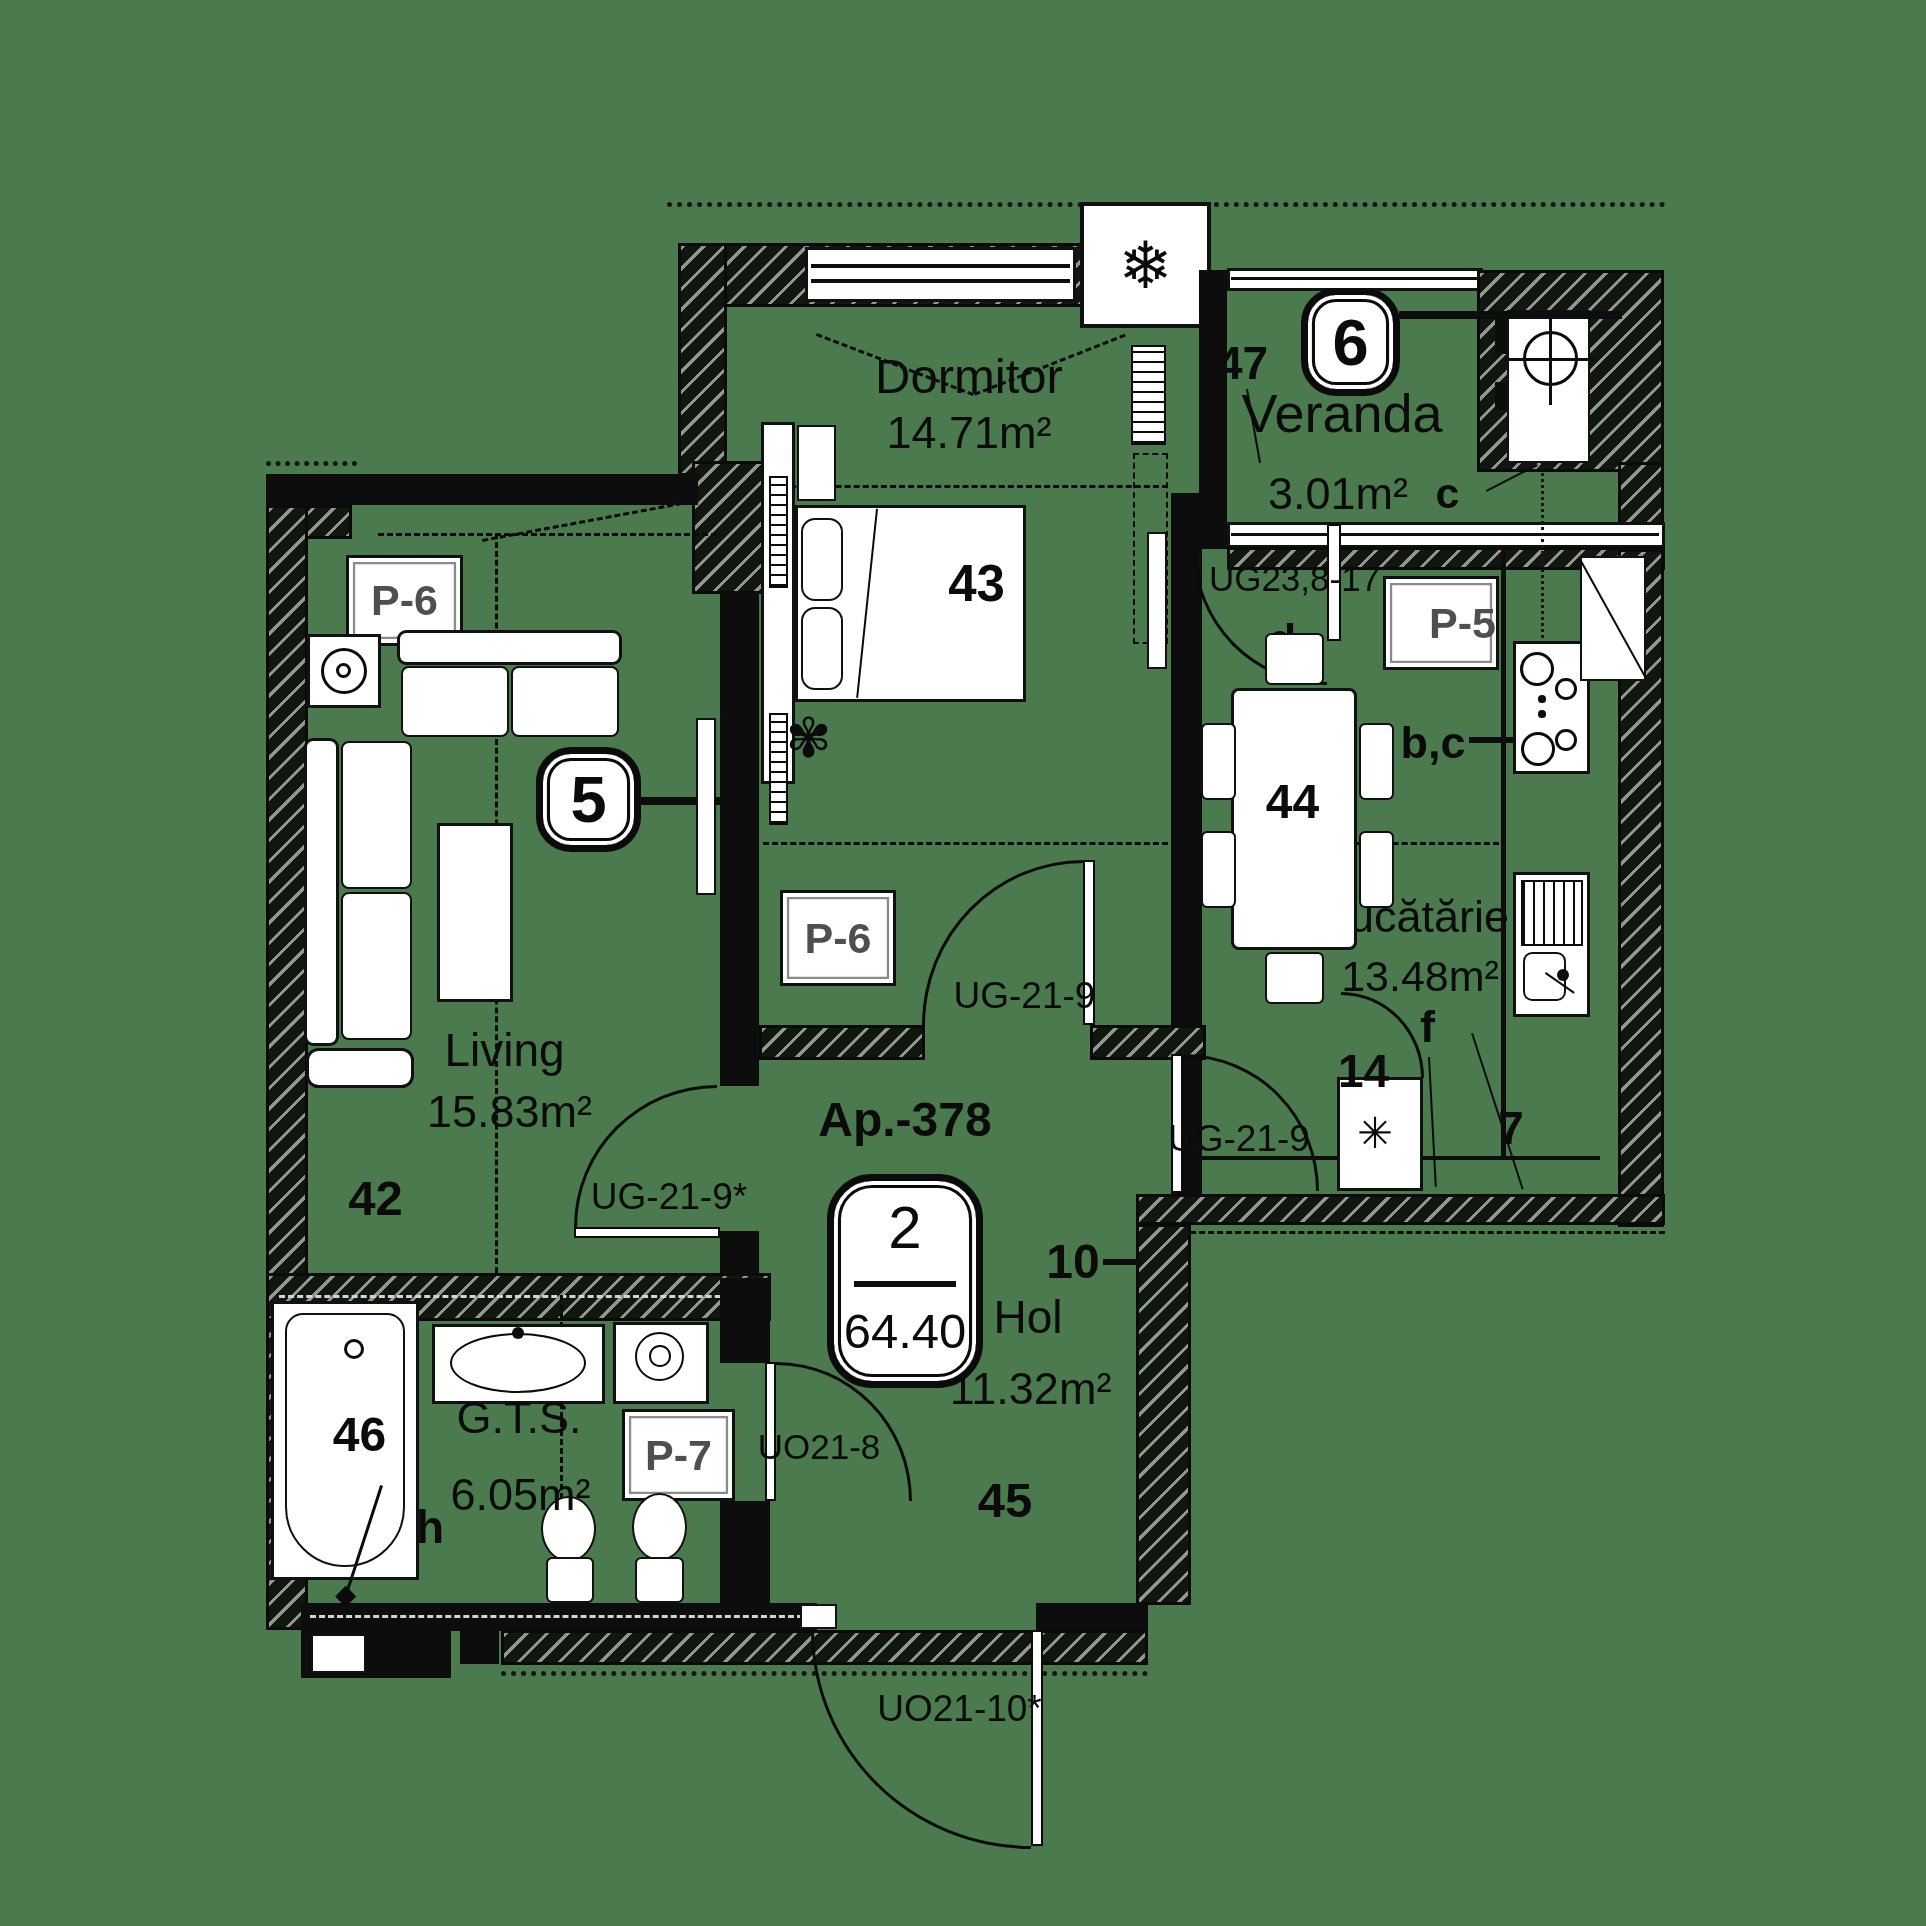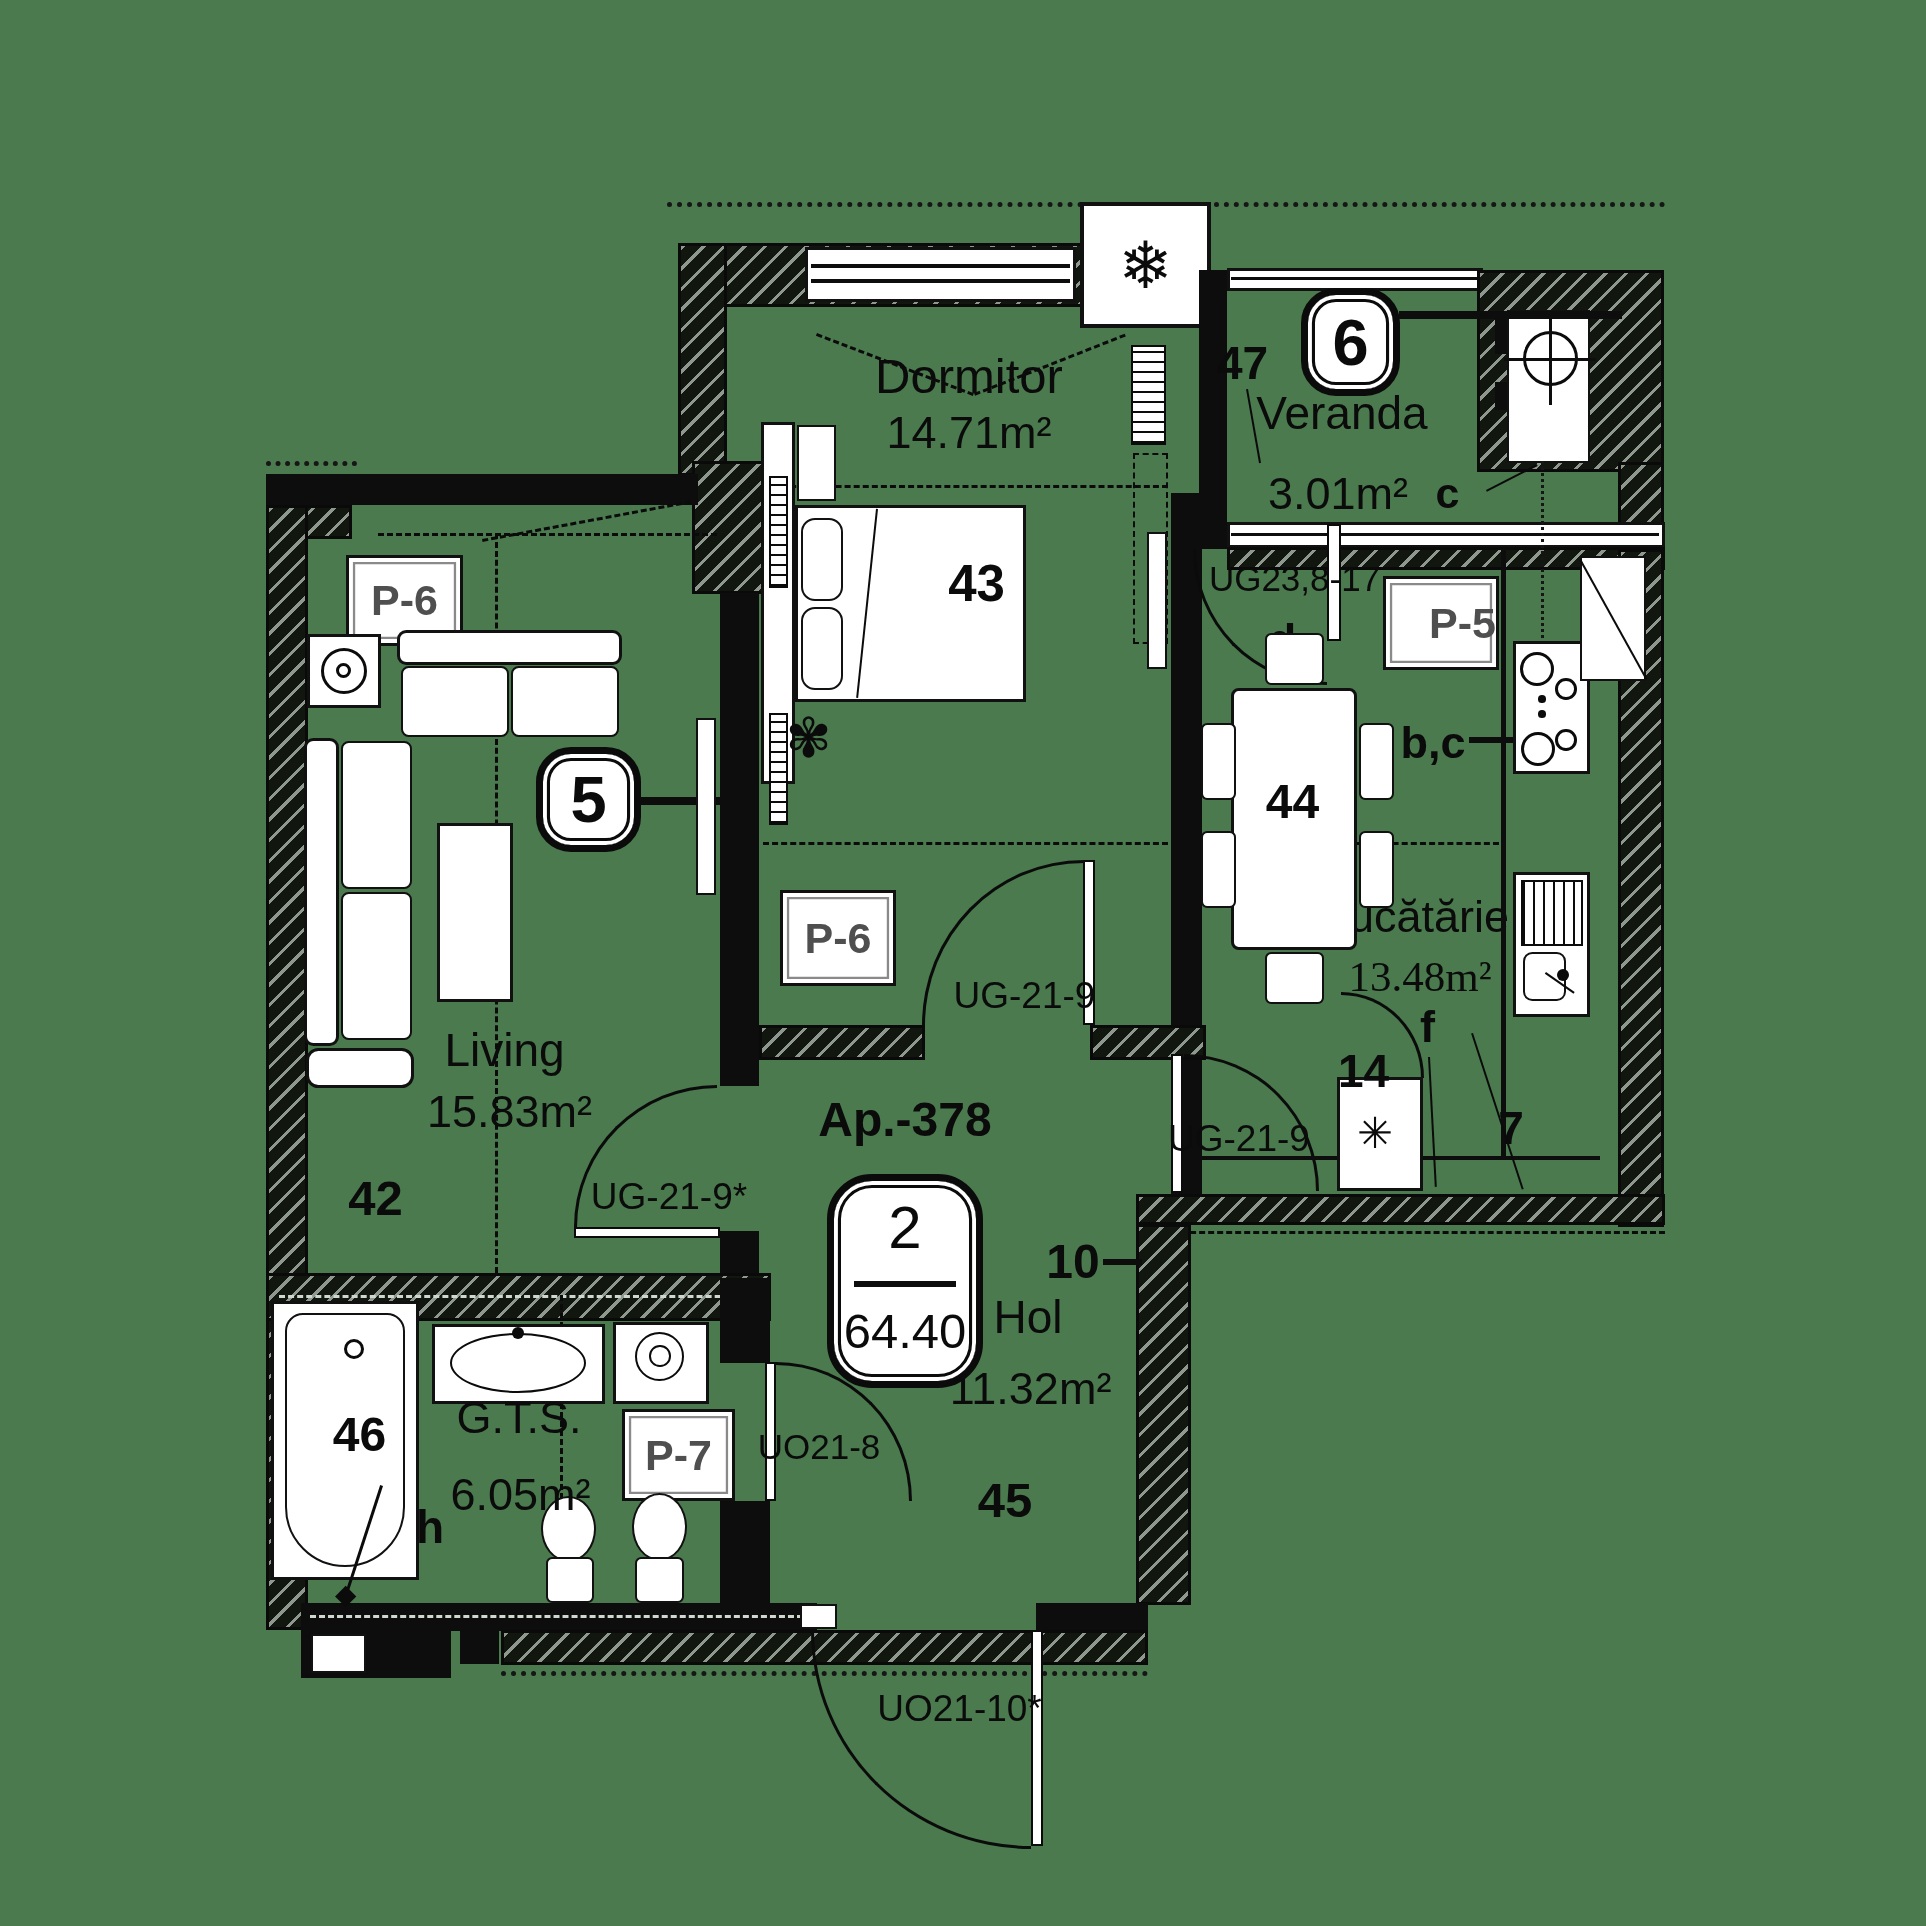--- a/index.html
+++ b/index.html
@@ -187,35 +187,35 @@
   <div class="dashed-box" style="left:1133px;top:453px;width:35px;height:191px;"></div>
   <div class="furn2" style="left:1147px;top:532px;width:20px;height:137px;"></div>
   <div class="label-box" style="left:780px;top:890px;width:116px;height:96px;font-size:43px;">
       <span>P-6</span>
     </div>
 
   <div class="txt ctr b" style="left:1217px;top:336px;width:51px;height:54px;font-size:46px;">
       <span>47</span>
     </div>
   <div class="line" style="left:1248px;top:389px;width:75px;transform:rotate(80deg);border-top-width:2.3px;"></div>
-  <div class="txt ctr" style="left:1248px;top:389px;width:188px;height:48px;font-size:46px;">
+  <div class="txt ctr" style="left:1248px;top:389px;width:188px;height:48px;font-size:54px;">
       <span>Veranda</span>
     </div>
   <div class="txt ctr" style="left:1261px;top:468px;width:154px;height:51px;font-size:45px;">
       <span>3.01m²</span>
     </div>
   <div class="txt ctr b" style="left:1432px;top:470px;width:31px;height:46px;font-size:43px;">
       <span>c</span>
     </div>
   <div class="line" style="left:1486px;top:490px;width:57px;transform:rotate(-27deg);border-top-width:2.3px;"></div>
 
   <div class="txt ctr" style="left:1283px;top:891px;width:262px;height:51px;font-size:45px;">
       <span>Bucătărie</span>
     </div>
-  <div class="txt ctr" style="left:1310px;top:952px;width:220px;height:48px;font-size:43px;font-family:Liberation Serif, serif;">
+  <div class="txt ctr" style="left:1310px;top:952px;width:220px;height:48px;font-size:43px;">
       <span>13.48m²</span>
     </div>
   <div class="label-box" style="left:1383px;top:576px;width:116px;height:94px;font-size:43px;padding-left:43px;">
       <span>P-5</span>
     </div>
   <div class="txt ctr b" style="left:1396px;top:717px;width:74px;height:51px;font-size:45px;">
       <span>b,c</span>
     </div>
   <div class="wall" style="left:1469px;top:737px;width:46px;height:6.2px;"></div>
   <div class="txt ctr b" style="left:1264px;top:616px;width:37px;height:48px;font-size:45px;">

